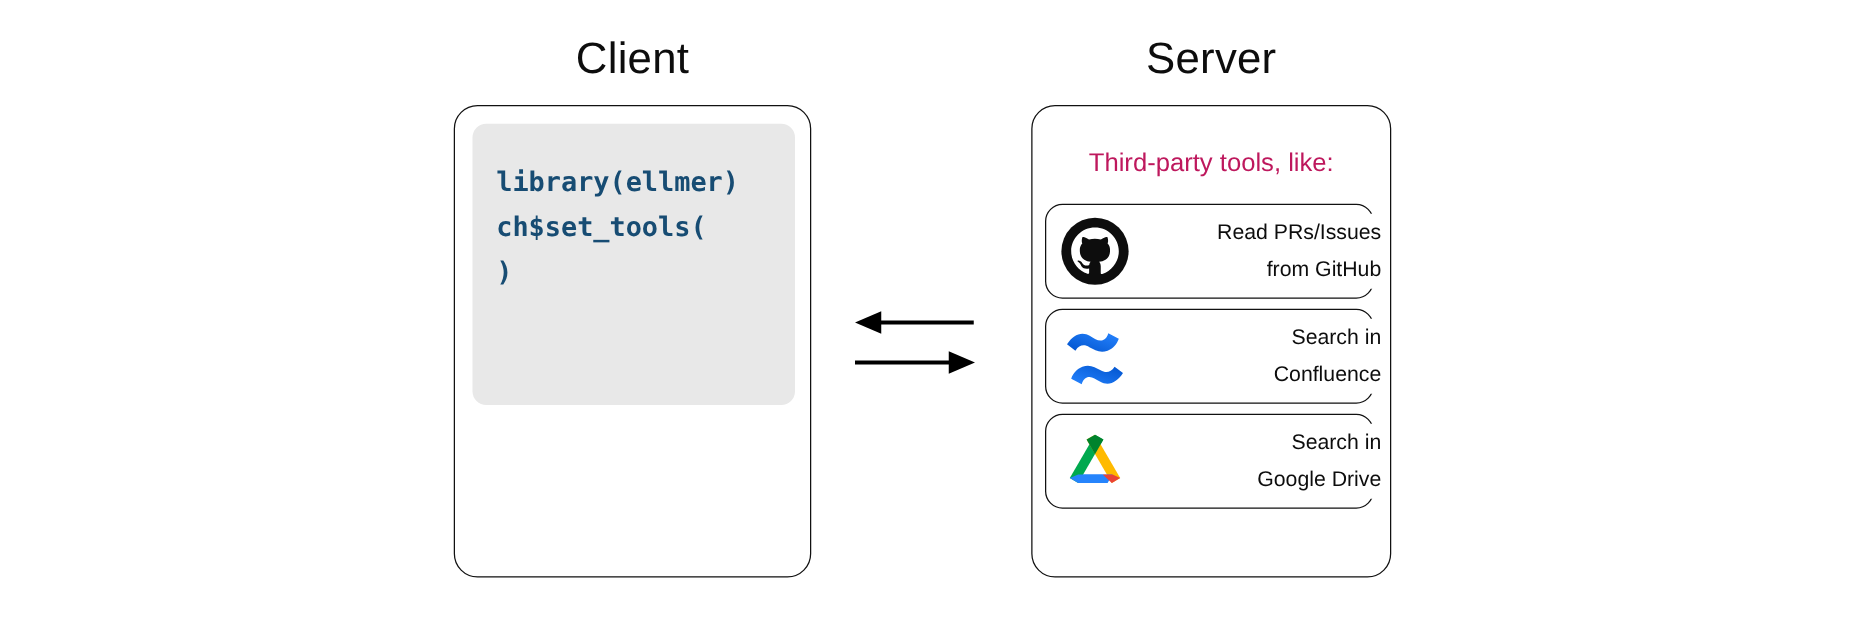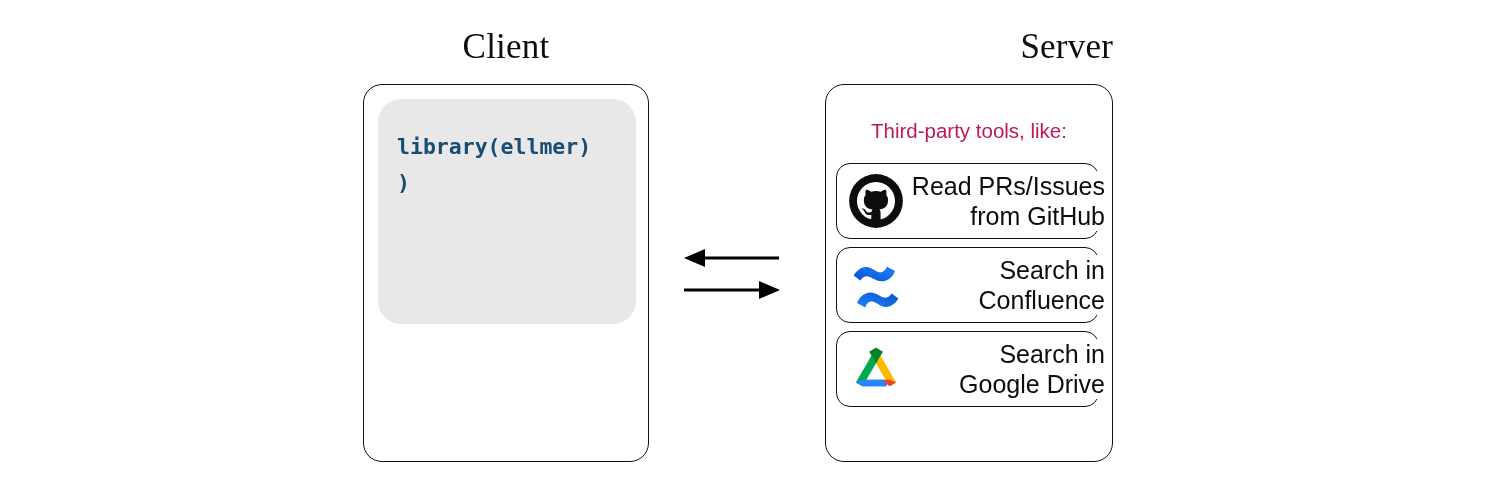--- a/index.html
+++ b/index.html
@@ -26,45 +26,44 @@
   
   .col-title {
     position: absolute;
     font-size: 35px;
     font-weight: 400;
     letter-spacing: 0.2px;
     color: #0d0d0d;
     text-align: center;
     line-height: 42px;
     white-space: nowrap;
-    font-family: Liberation Serif, serif;
   }
   #client-title { left: 363px; top: 26px; width: 286px; }
-  #server-title { left: 825px; top: 26px; width: 288px; text-align: right; }
+  #server-title { left: 825px; top: 26px; width: 288px; }
 
   
   .panel {
     position: absolute;
     border: 1.4px solid #111111;
     border-radius: 19px;
     background: #ffffff;
     box-sizing: border-box;
   }
   #client-panel { left: 363px; top: 84px; width: 286px; height: 378px; }
   #server-panel { left: 825px; top: 84px; width: 288px; height: 378px; }
 
   
   #code-block {
     position: absolute;
     left: 14px;
     top: 14px;
     width: 258px;
     height: 225px;
     background: #e8e8e8;
-    border-radius: 23px;
+    border-radius: 11px;
     box-sizing: border-box;
     padding: 30px 0 0 19px;
   }
   .code-line {
     font-family: "DejaVu Sans Mono", "Liberation Mono", monospace;
     font-size: 21.5px;
     font-weight: 700;
     line-height: 36px;
     color: #174c73;
     white-space: pre;
@@ -105,21 +104,21 @@
     width: 56px;
     height: 56px;
     display: block;
   }
   .tool-label {
     position: absolute;
     right: -7px;
     top: 50%;
     transform: translateY(-50%);
     text-align: right;
-    font-size: 25px;
+    font-size: 17px;
     line-height: 30px;
     color: #0d0d0d;
     white-space: pre-line;
     background: #ffffff;
     padding-left: 4px;
   }
 
   
   #arrows {
     position: absolute;
@@ -132,20 +131,21 @@
 </head>
 <body>
 
 <div class="stage">
 
   <div class="col-title" id="client-title">Client</div>
 
   <div class="panel" id="client-panel">
     <div id="code-block">
       <div class="code-line">library(ellmer)</div>
+      <div class="code-line">ch$set_tools(</div>
       <div class="code-line">)</div>
     </div>
   </div>
 
   <div id="arrows">
     <svg width="130" height="74" viewBox="0 0 130 74" xmlns="http://www.w3.org/2000/svg">
 
       <g>
         <line x1="30" y1="22" x2="107" y2="22" stroke="#000000" stroke-width="3.2"></line>
         <polygon points="12,22 33,13 33,31" fill="#000000"></polygon>

